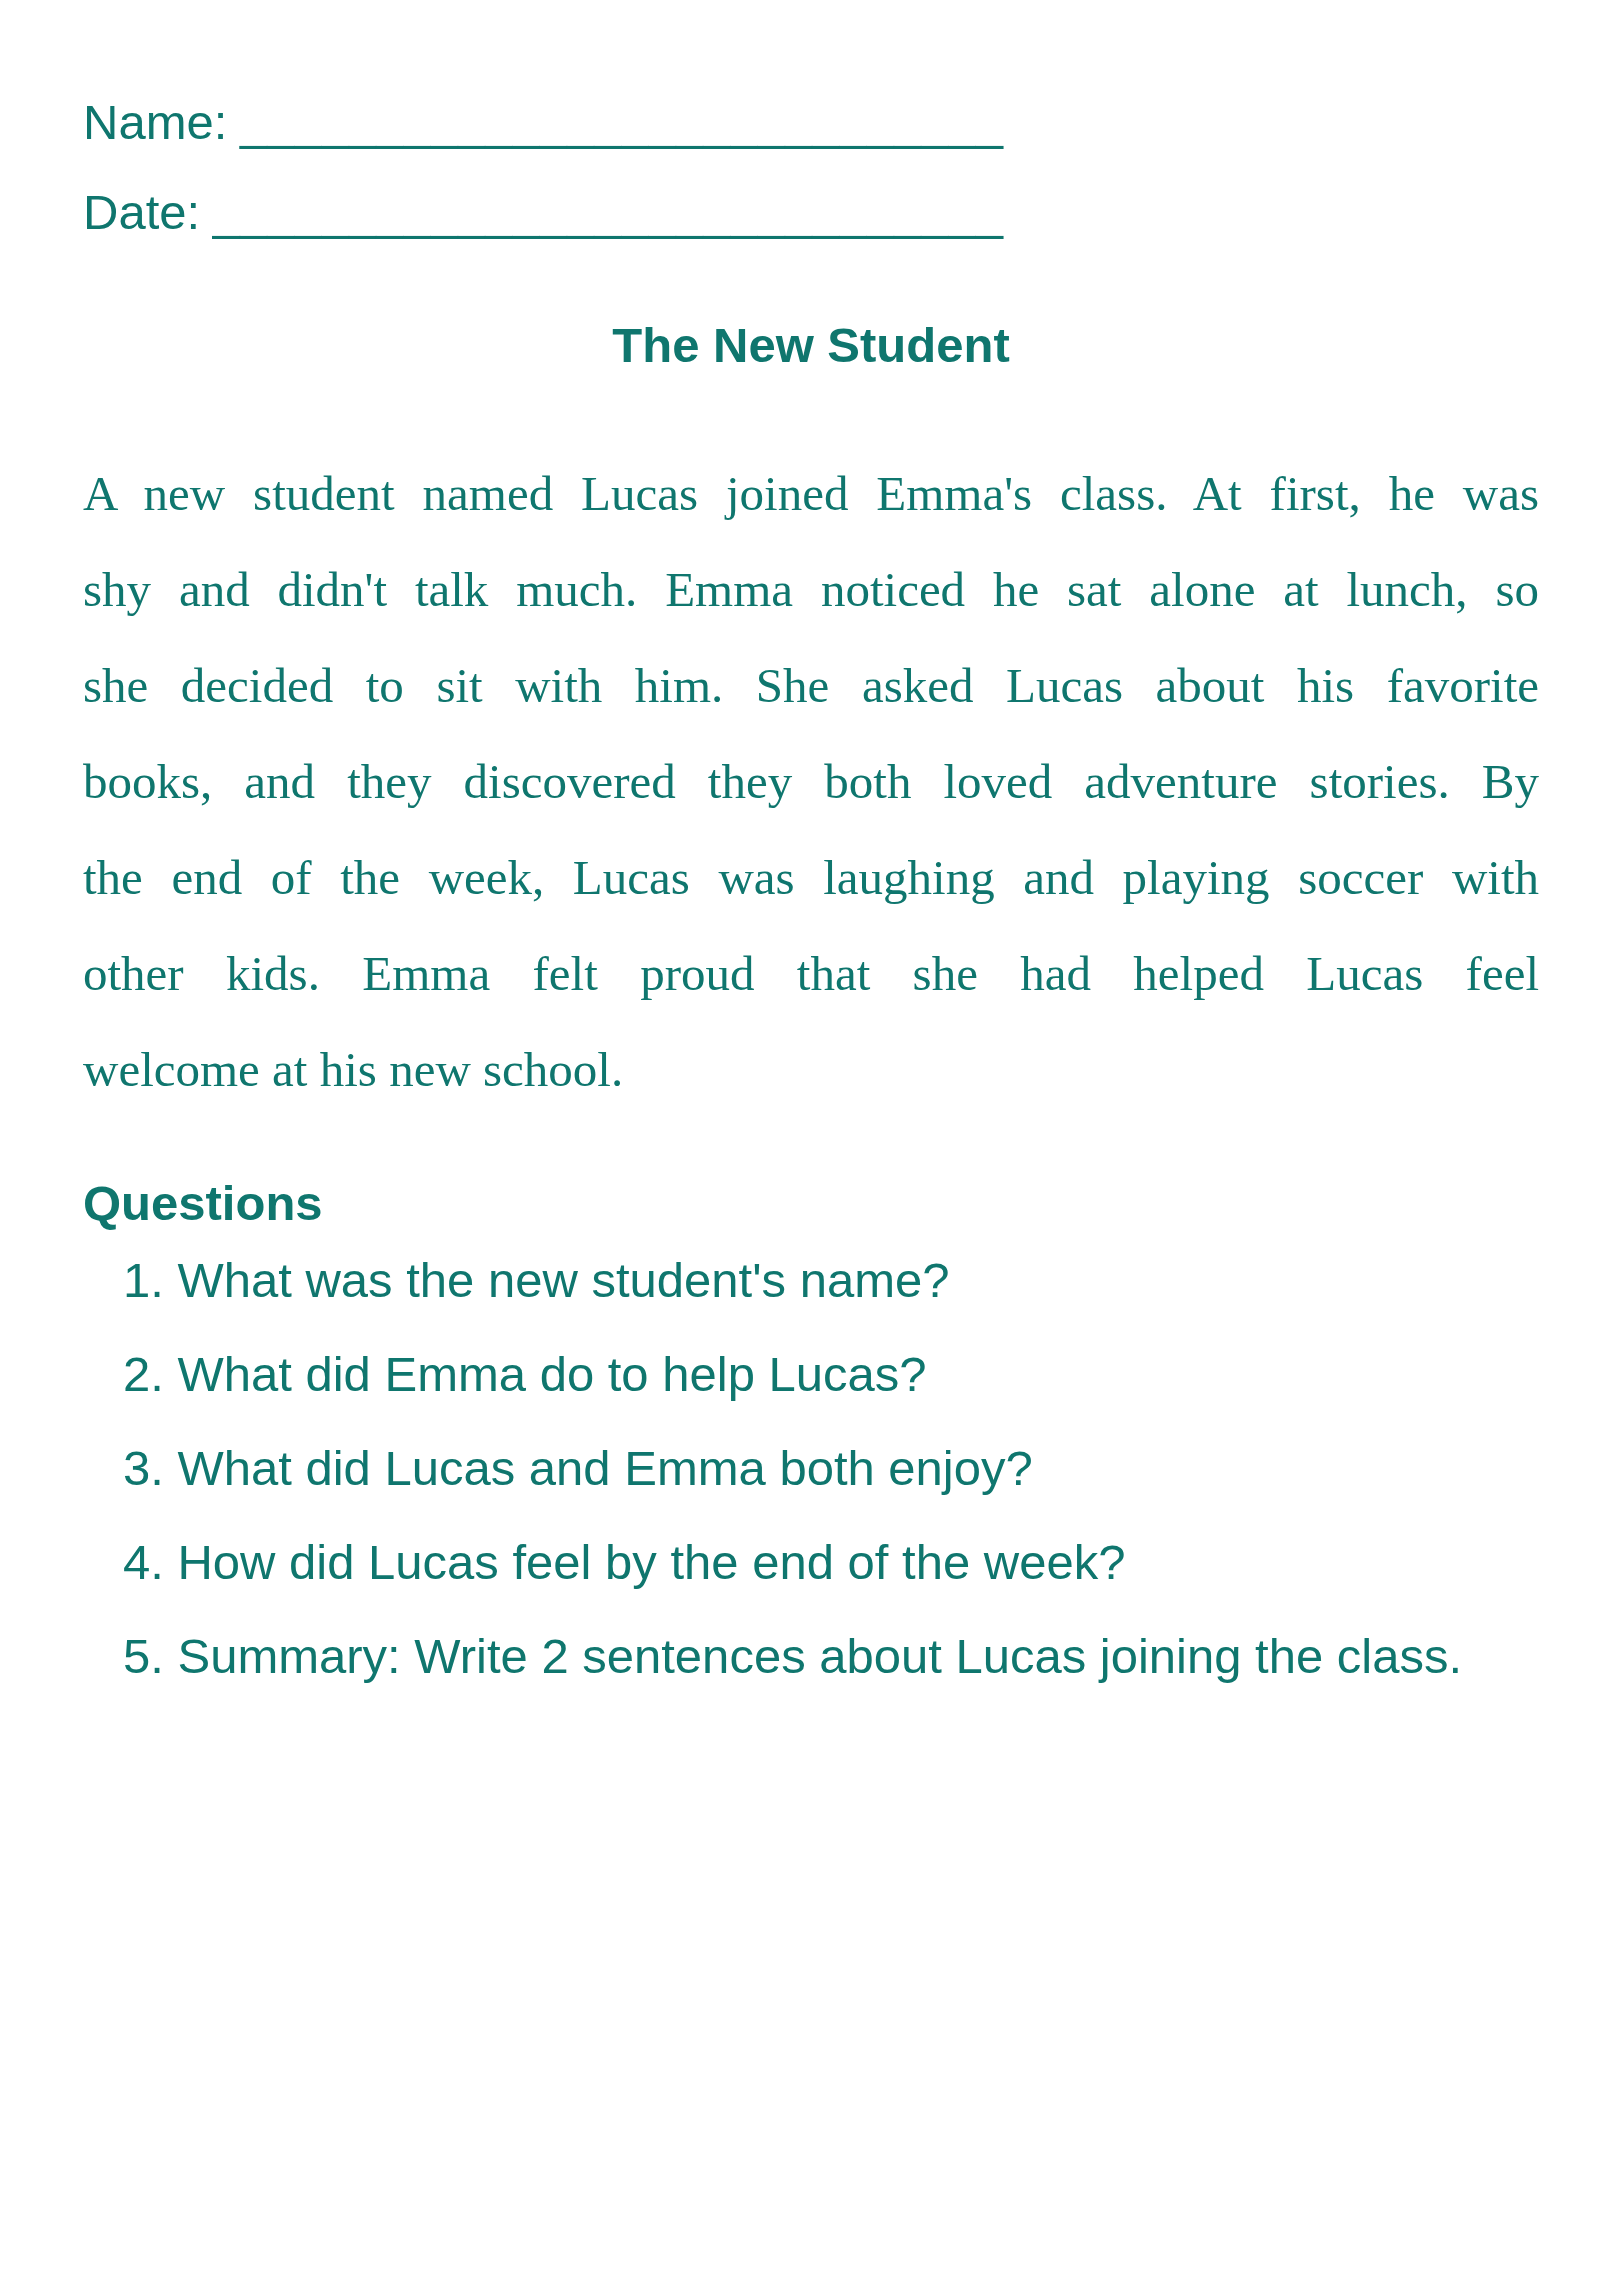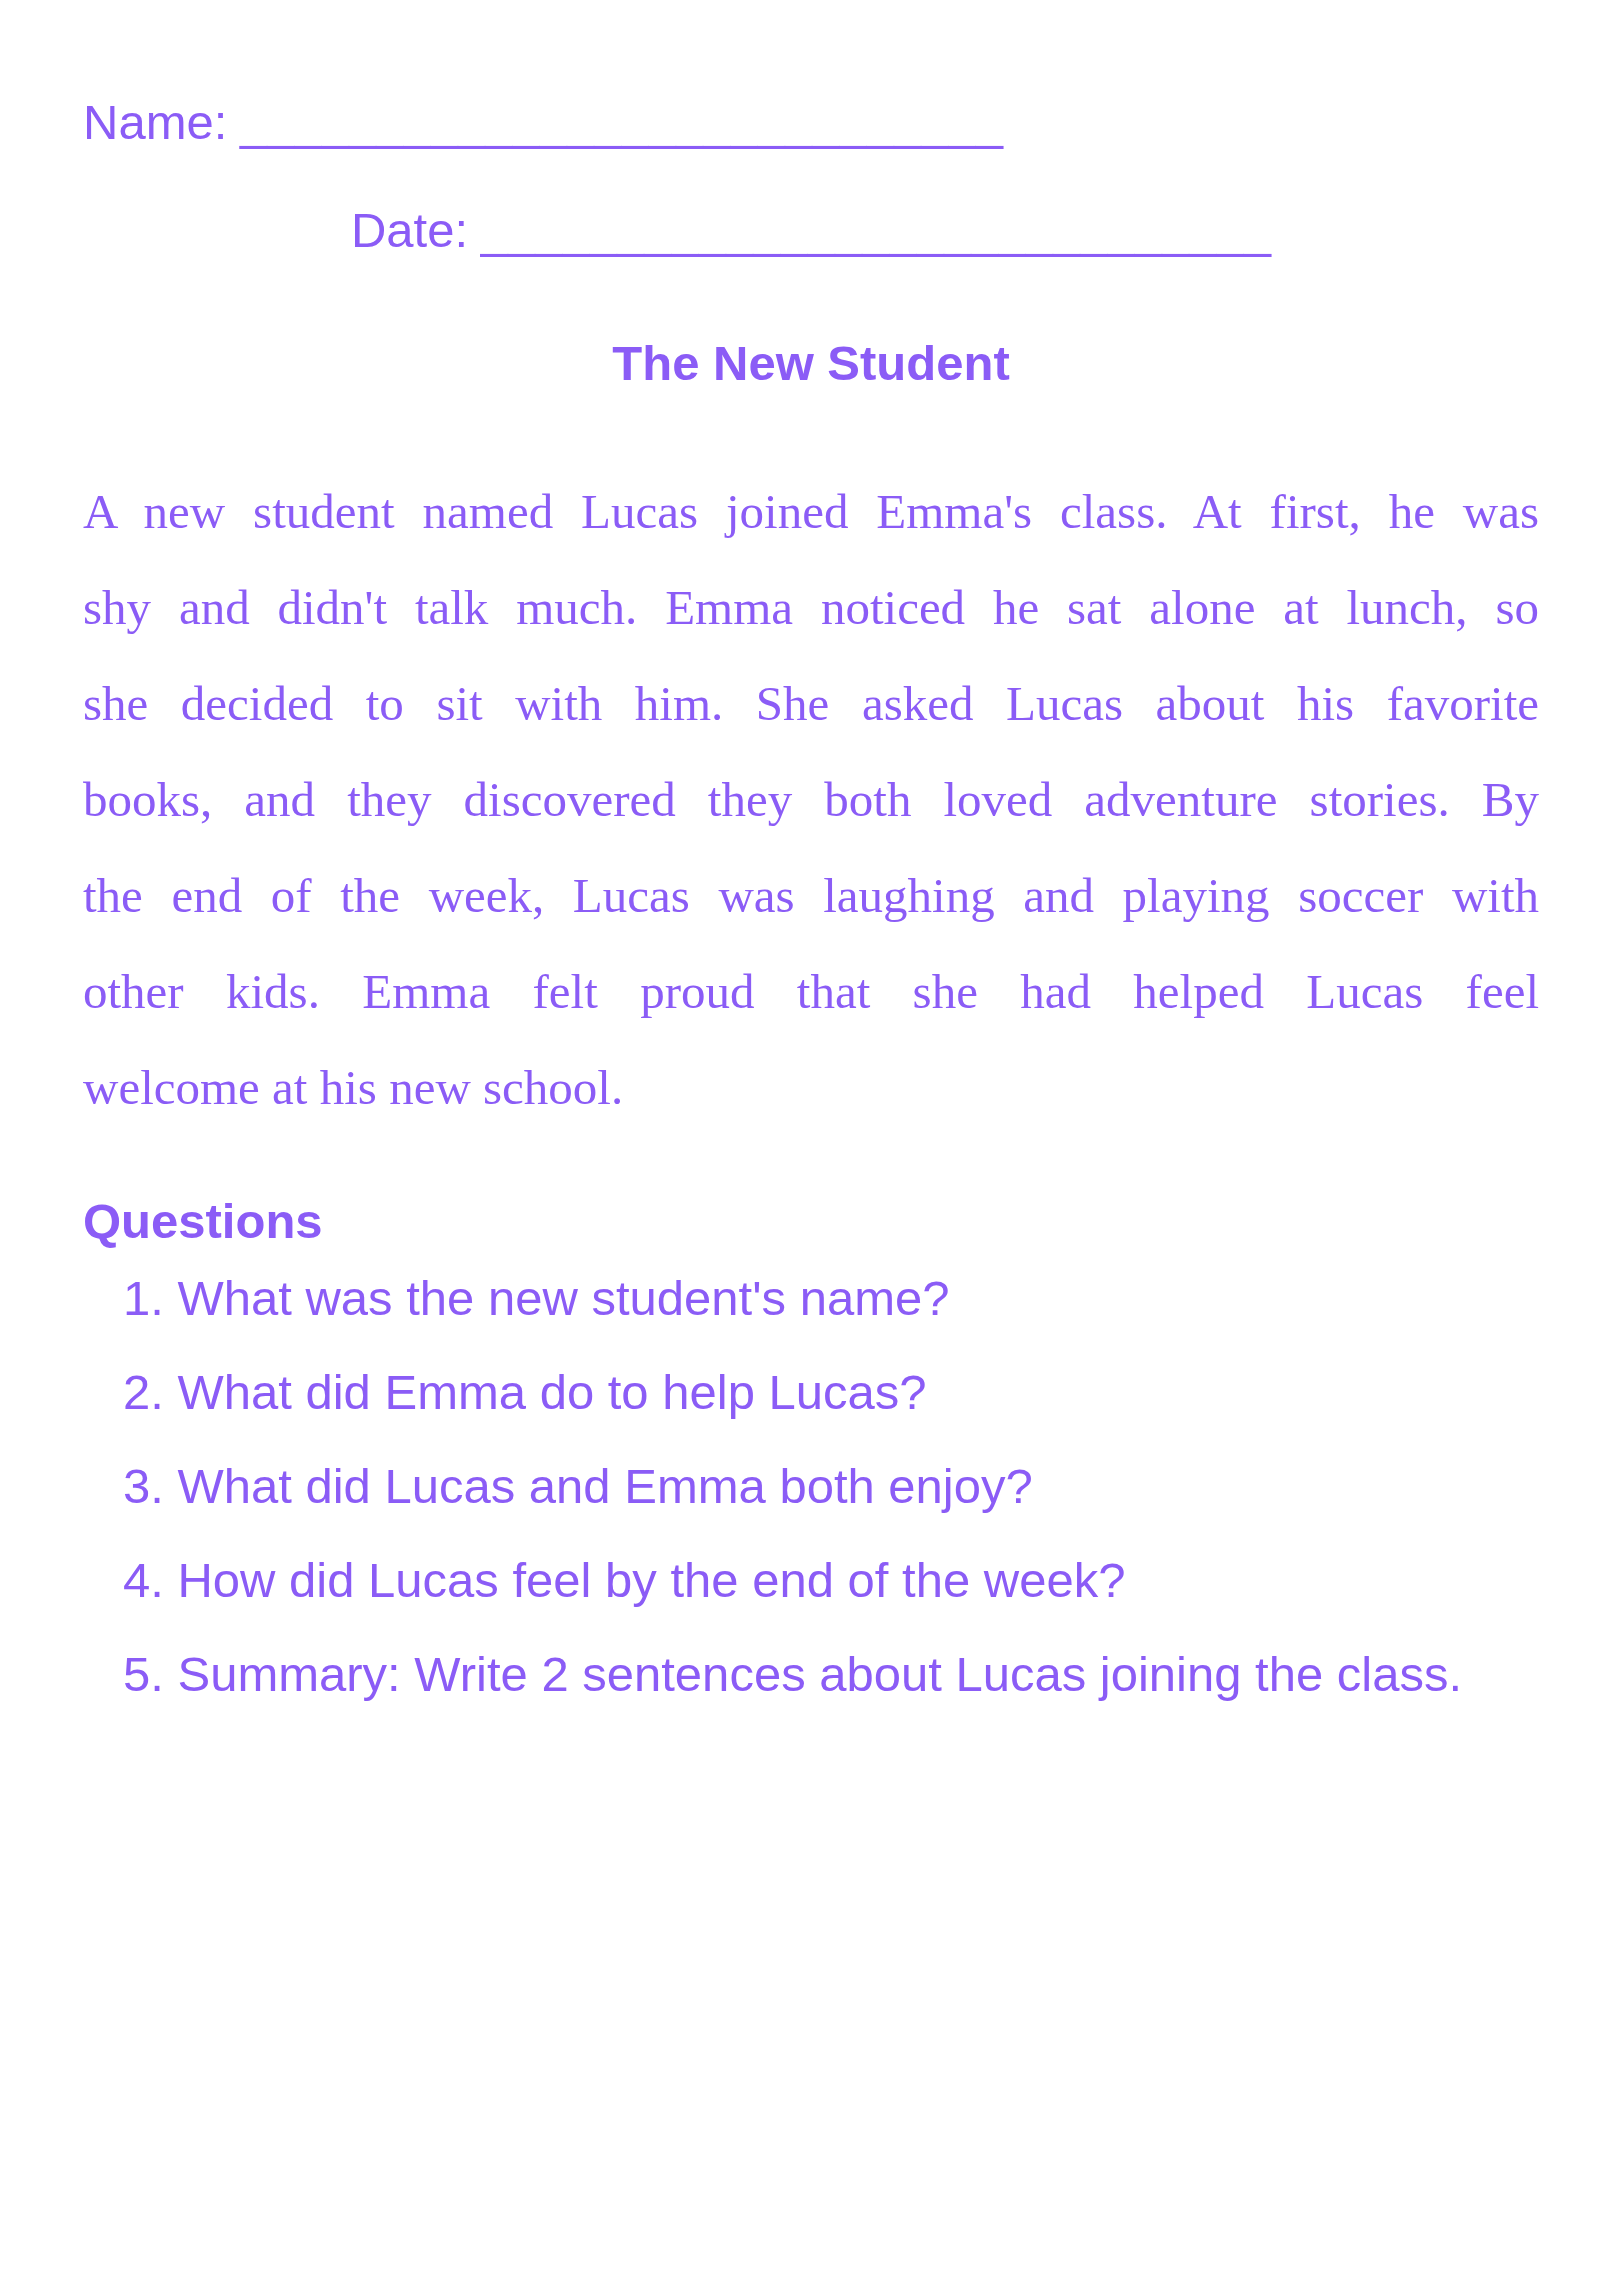--- a/index.html
+++ b/index.html
@@ -1,29 +1,29 @@
 <!DOCTYPE html>
 <html><head>
 <meta charset="utf-8">
 <style>
   html, body { margin: 0; padding: 0; background: #ffffff; }
   .page {
     position: relative;
     width: 1621px;
     height: 2293px;
     background: #ffffff;
-    color: #8b5cf6;
+    color: #0f766e;
     font-family: "Liberation Sans", "DejaVu Sans", sans-serif;
     font-size: 49px;
     overflow: hidden;
   }
   .content { padding: 0 82px 0 83px; }
   .field-row { line-height: 59px; white-space: nowrap; }
   .field-row.first { padding-top: 93px; }
-  .field-row.second { margin-top: 49px; text-align: center; }
+  .field-row.second { margin-top: 31px; }
   .blank-line { margin-left: 12.7px; letter-spacing: 0; }
   .doc-title {
     margin-top: 74px;
     text-align: center;
     font-weight: bold;
     line-height: 59px;
   }
   .story { margin-top: 71px; }
   .story-line {
     line-height: 96px;

